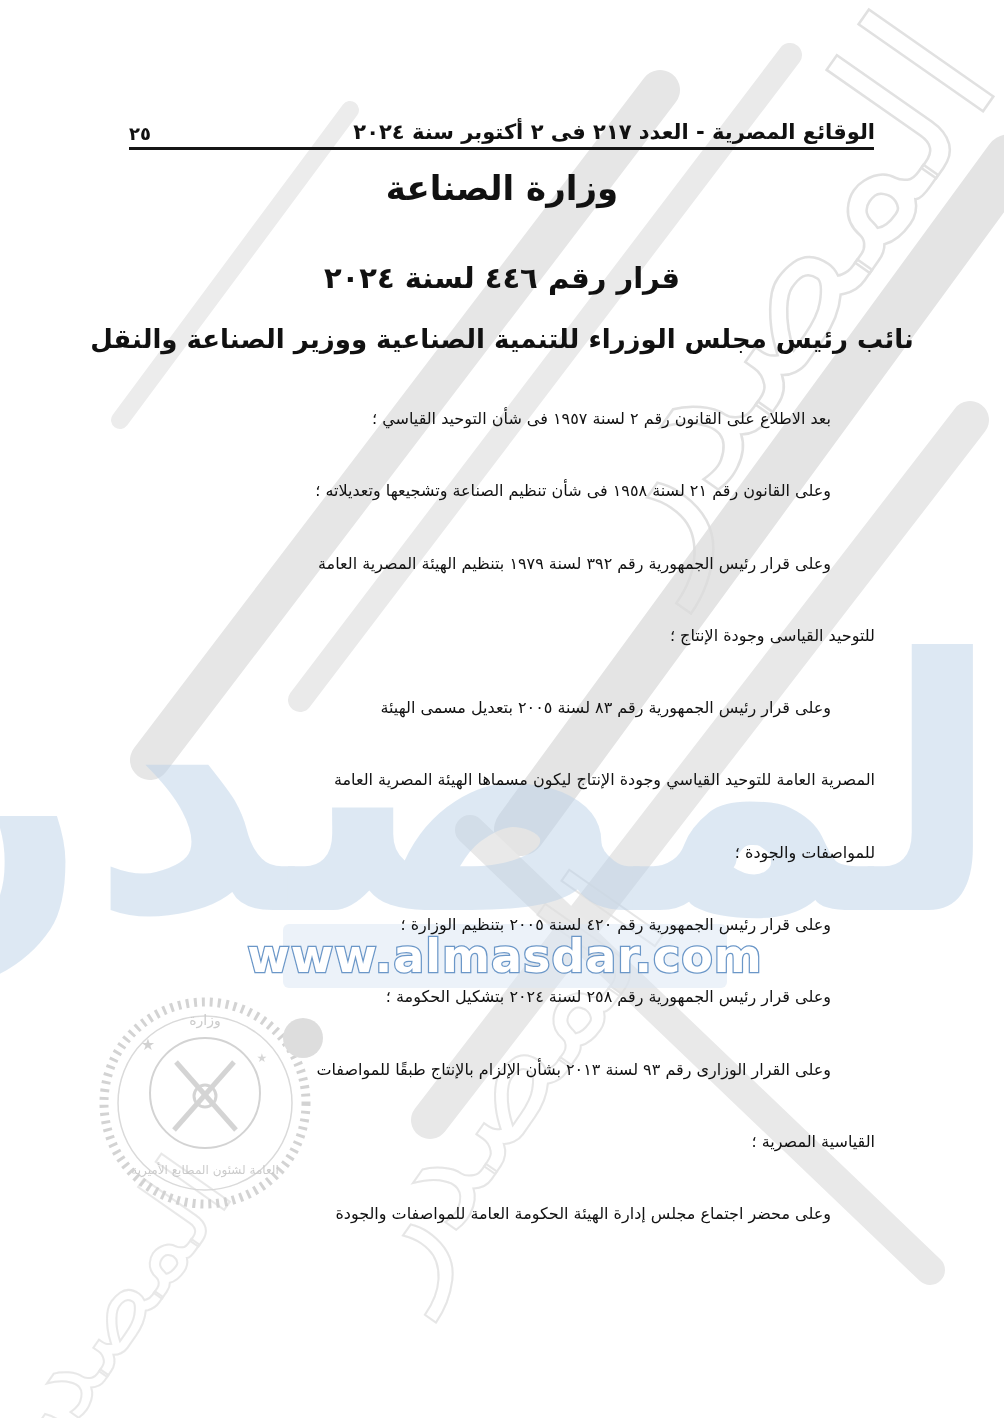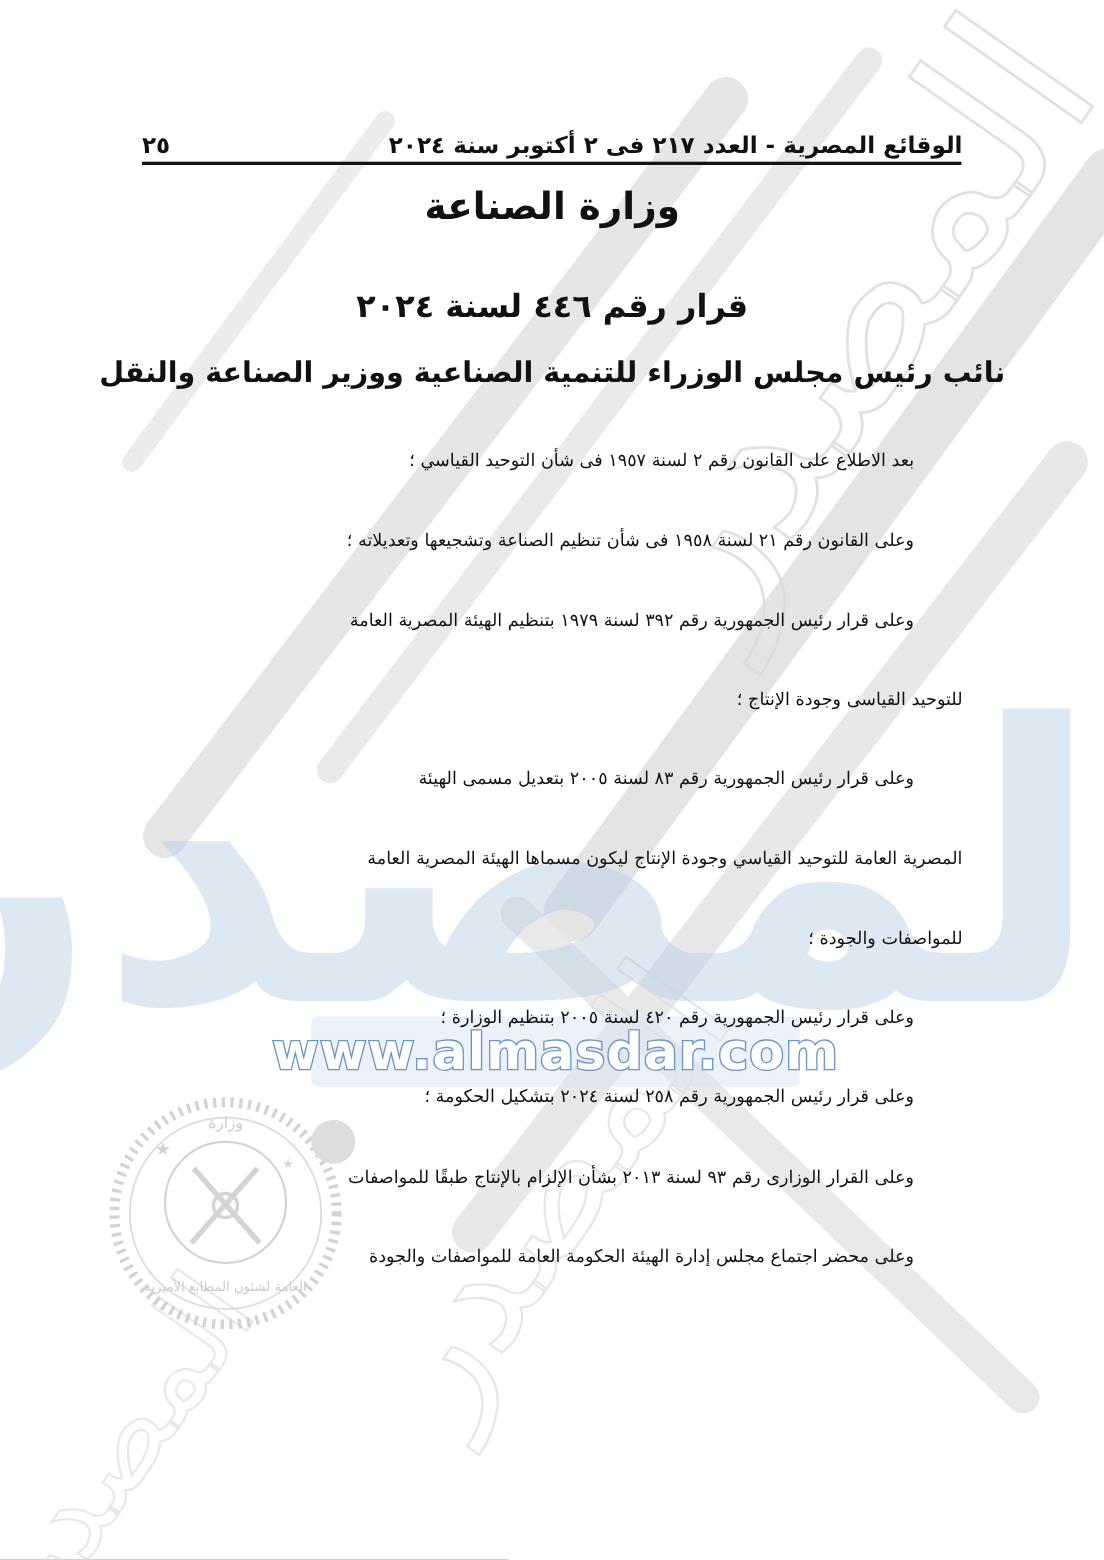--- a/index.html
+++ b/index.html
@@ -8,21 +8,21 @@
     background:#ffffff;overflow:hidden;direction:rtl;
     font-family:"DejaVu Sans","Liberation Sans",sans-serif;color:#111;
   }
   .wm-layer{position:absolute;left:0;top:0;width:1004px;height:1418px;z-index:0;}
   .hdr{
     position:absolute;top:100px;right:129px;left:129px;height:44px;z-index:2;
     display:flex;justify-content:space-between;align-items:flex-end;
     font-size:21px;font-weight:bold;
   }
   .hdr .journal{white-space:nowrap;}
-  .hdr .pageno{font-size:21px;}
+  .hdr .pageno{font-size:18px;}
   .rule{position:absolute;top:147px;right:130px;width:745px;height:3px;background:#151515;z-index:2;}
   .title{
     position:absolute;top:168px;left:0;right:0;text-align:center;z-index:2;
     font-size:34px;font-weight:bold;letter-spacing:-1px;
   }
   .subtitle{
     position:absolute;top:260px;left:0;right:0;text-align:center;z-index:2;
     font-size:29px;font-weight:bold;
   }
   .authority{
@@ -94,16 +94,17 @@
     <div class="ln ind">بعد الاطلاع على القانون رقم ٢ لسنة ١٩٥٧ فى شأن التوحيد القياسي ؛</div>
     <div class="ln ind">وعلى القانون رقم ٢١ لسنة ١٩٥٨ فى شأن تنظيم الصناعة وتشجيعها وتعديلاته ؛</div>
     <div class="ln ind">وعلى قرار رئيس الجمهورية رقم ٣٩٢ لسنة ١٩٧٩ بتنظيم الهيئة المصرية العامة</div>
     <div class="ln">للتوحيد القياسى وجودة الإنتاج ؛</div>
     <div class="ln ind">وعلى قرار رئيس الجمهورية رقم ٨٣ لسنة ٢٠٠٥ بتعديل مسمى الهيئة</div>
     <div class="ln">المصرية العامة للتوحيد القياسي وجودة الإنتاج ليكون مسماها الهيئة المصرية العامة</div>
     <div class="ln">للمواصفات والجودة ؛</div>
     <div class="ln ind">وعلى قرار رئيس الجمهورية رقم ٤٢٠ لسنة ٢٠٠٥ بتنظيم الوزارة ؛</div>
     <div class="ln ind">وعلى قرار رئيس الجمهورية رقم ٢٥٨ لسنة ٢٠٢٤ بتشكيل الحكومة ؛</div>
     <div class="ln ind">وعلى القرار الوزارى رقم ٩٣ لسنة ٢٠١٣ بشأن الإلزام بالإنتاج طبقًا للمواصفات</div>
+    <div class="ln">القياسية المصرية ؛</div>
     <div class="ln ind">وعلى محضر اجتماع مجلس إدارة الهيئة الحكومة العامة للمواصفات والجودة</div>
   </main>
 
 </div>
 
 </body></html>

